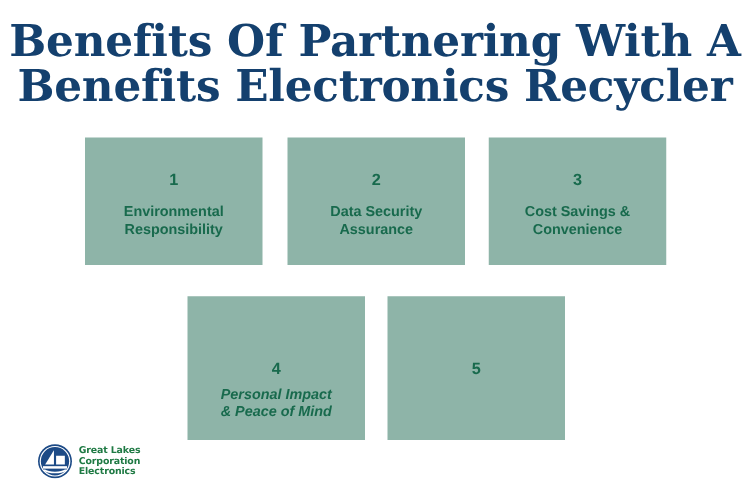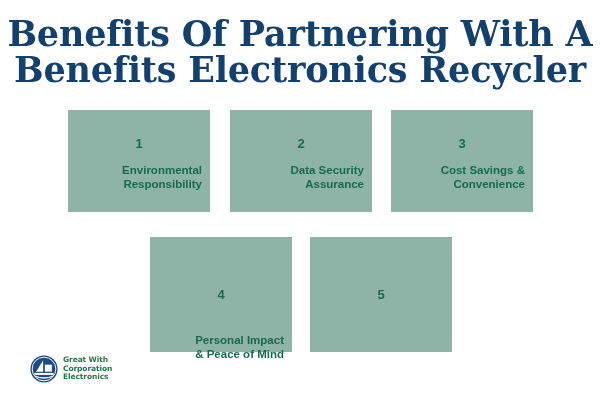--- a/index.html
+++ b/index.html
@@ -55,21 +55,21 @@
     font-family: "Liberation Sans", sans-serif;
     font-weight: bold;
     font-size: 13px;
     line-height: 15px;
     color: #186a4d;
   }
   .card-label {
     position: absolute;
     left: 0;
     width: 100%;
-    text-align: right;
+    text-align: center;
     font-family: "Liberation Sans", sans-serif;
     font-weight: bold;
     font-size: 11.5px;
     line-height: 14px;
     color: #186a4d;
     padding: 0 8px;
     box-sizing: border-box;
     white-space: pre-line;
   }
 
@@ -77,21 +77,21 @@
   .row1 { top: 110px; width: 142px; height: 102px; }
   .row1 .card-number { top: 26px; }
   .row1 .card-label  { top: 53px; }
   #card-1 { left: 68px; }
   #card-2 { left: 230px; }
   #card-3 { left: 391px; }
 
   
   .row2 { top: 237px; width: 142px; height: 115px; }
   .row2 .card-number { top: 50px; }
-  .row2 .card-label  { top: 96px; }
+  .row2 .card-label  { top: 72px; font-style: italic; }
   #card-4 { left: 150px; }
   #card-5 { left: 310px; }
 
   
   .logo {
     position: absolute;
     left: 30px;
     top: 352px;
     width: 120px;
     height: 34px;
@@ -160,19 +160,19 @@
   <div class="logo">
     <svg class="logo-mark" viewBox="0 0 64 64">
       <circle cx="32" cy="32" r="31" fill="#1c4a86"></circle>
       <circle cx="32" cy="32" r="27" fill="none" stroke="#ffffff" stroke-width="2.2"></circle>
       <path d="M30 12 L30 38 L14 38 Z" fill="#ffffff"></path>
       <path d="M34 22 L50 22 L50 38 L34 38 Z" fill="#ffffff"></path>
       <rect x="10" y="41" width="44" height="4.5" fill="#ffffff"></rect>
       <path d="M12 48 C22 54, 42 54, 52 48" fill="none" stroke="#ffffff" stroke-width="3"></path>
     </svg>
     <div class="logo-text">
-      <span>Great With</span>
+      <span>Great Lakes</span>
       <span>Corporation</span>
       <span>Electronics</span>
     </div>
   </div>
 
 </div>
 
 </body></html>

